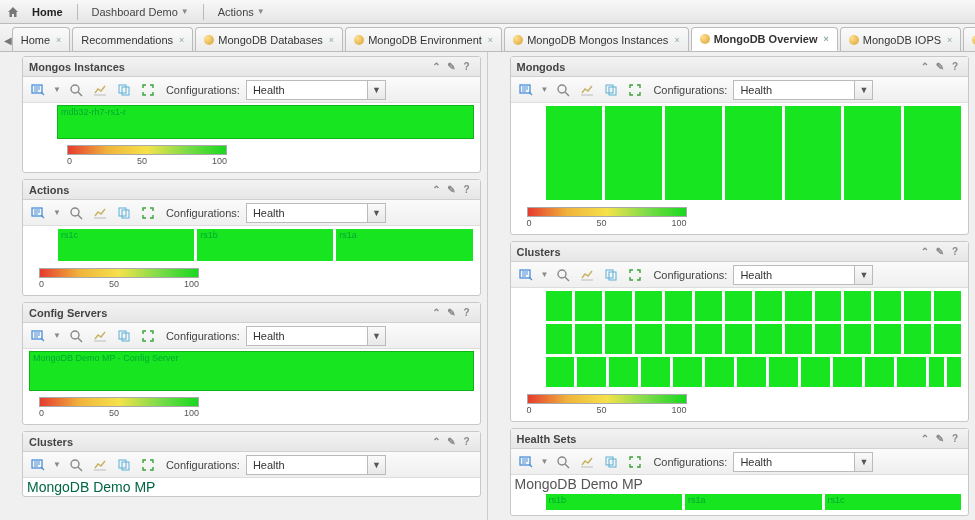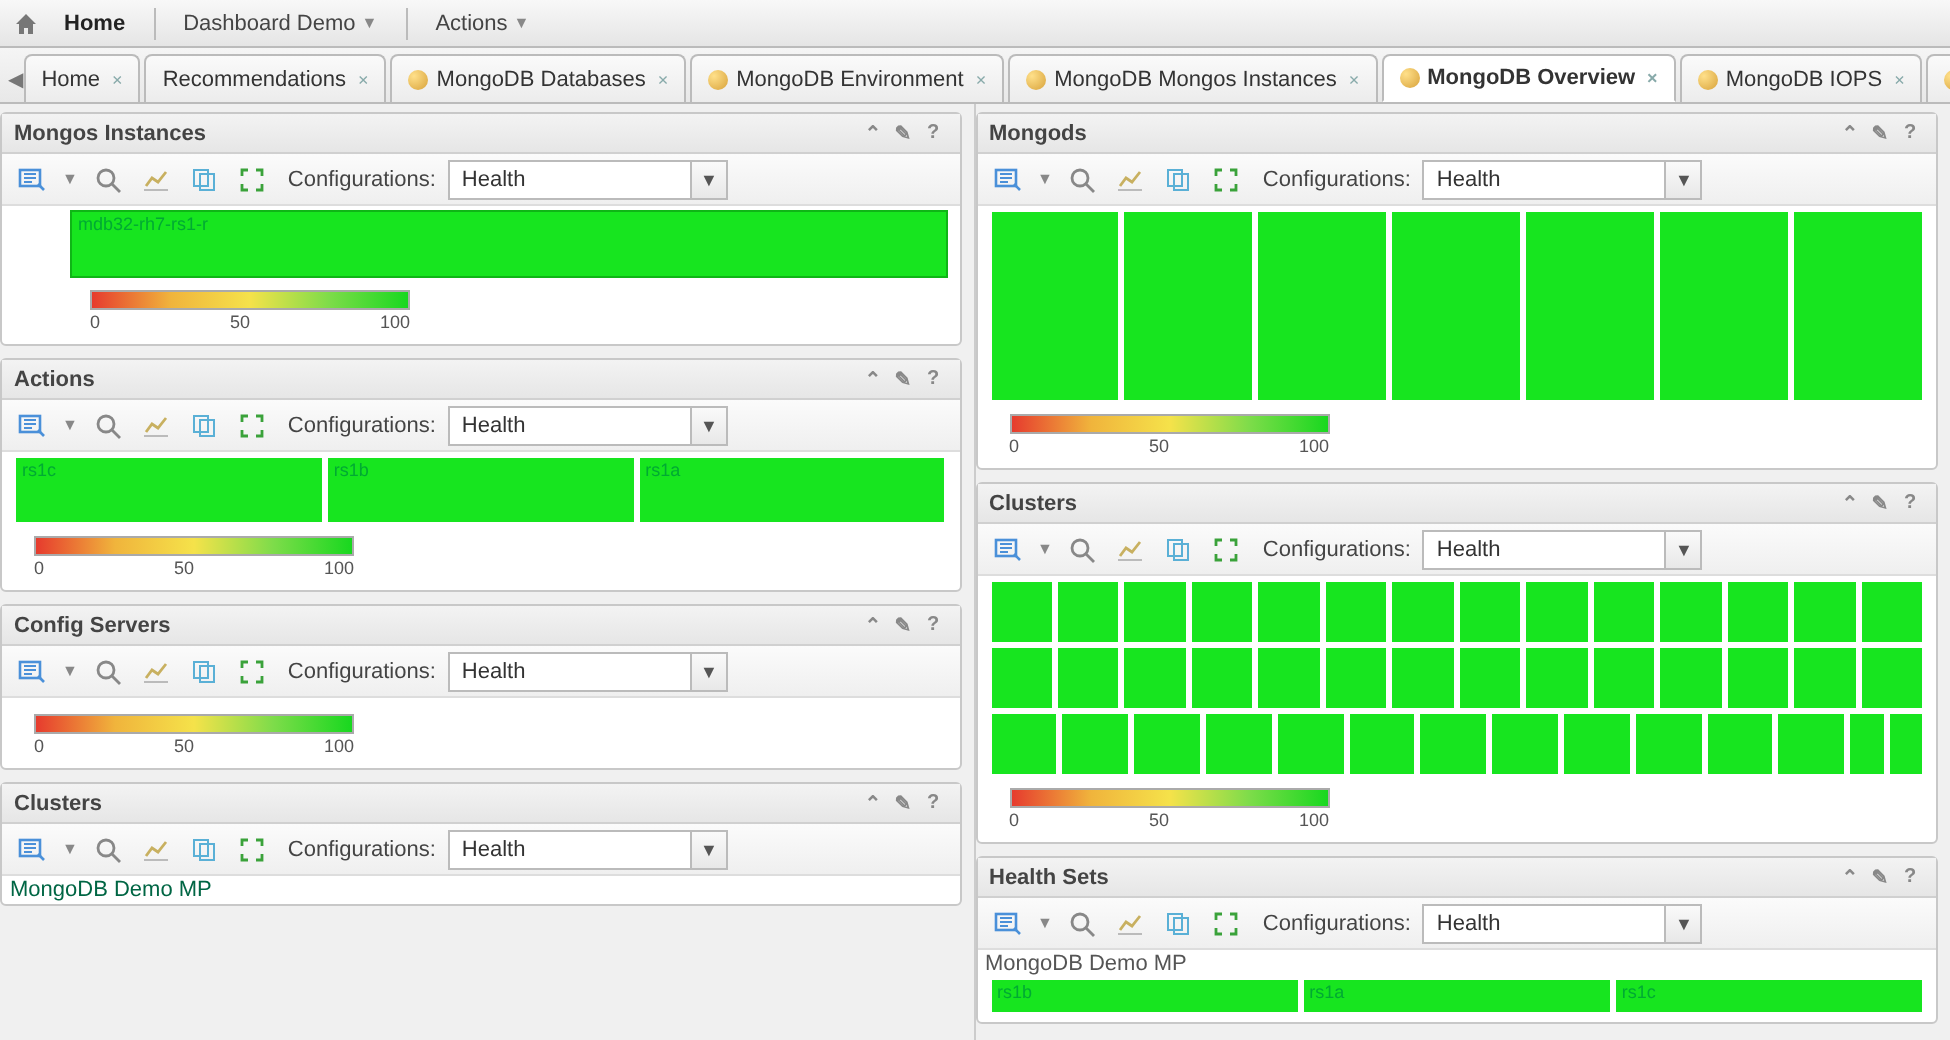--- a/index.html
+++ b/index.html
@@ -16,45 +16,45 @@
 .tabstrip .scroll-left { width:16px; height:22px; display:flex; align-items:center; justify-content:center; color:#777; cursor:pointer; font-size:10px;}
 .tab { height:24px; border:1px solid #bbb; border-bottom:none; border-radius:4px 4px 0 0; background:linear-gradient(#fafafa,#ececec); padding:0 8px; display:flex; align-items:center; gap:4px; margin-right:2px; cursor:pointer; font-size:11px; color:#333; position:relative; white-space:nowrap;}
 .tab.active { background:#fff; border-bottom:1px solid #fff; margin-bottom:-1px; font-weight:bold;}
 .tab .close { font-size:9px; color:#8aa; margin-left:2px; }
 .tab .mongo-ico { width:10px; height:10px; border-radius:50%; background: radial-gradient(circle at 30% 30%, #ffe08a, #d8a23a); display:inline-block;}
 
 .content { display:flex; height: calc(520px - 24px - 28px); }
 .col { overflow:hidden; }
 .col-left { width: 50%; border-right:1px solid #ccc; }
 .col-right { width: 50%; }
-.col-inner { padding:4px 6px 0 0; }
+.col-inner { padding:4px 6px 0 22px; }
 
 .panel { border:1px solid #c8c8c8; border-radius:3px; margin-bottom:6px; background:#fff; }
 .panel-hdr { height:20px; background:linear-gradient(#f3f3f3,#e6e6e6); border-bottom:1px solid #d0d0d0; display:flex; align-items:center; padding:0 6px; font-weight:bold; color:#444; font-size:11px;}
 .panel-hdr .spacer { flex:1; }
 .panel-hdr .ctl { width:14px; height:14px; display:inline-flex; align-items:center; justify-content:center; color:#888; font-size:10px; cursor:pointer; margin-left:1px;}
 
 .toolbar { height:26px; background:linear-gradient(#fbfbfb,#efefef); border-bottom:1px solid #ddd; display:flex; align-items:center; padding:0 6px; gap:6px; font-size:11px; color:#444;}
 .toolbar .tbtn { width:18px; height:18px; display:inline-flex; align-items:center; justify-content:center; cursor:pointer;}
 .toolbar .lbl { margin-left:3px; }
 .select { display:flex; align-items:center; border:1px solid #bbb; height:20px; background:#fff; }
 .select .val { padding:0 6px; min-width:120px; font-size:11px; color:#333;}
 .select .arrow { width:18px; height:18px; border-left:1px solid #bbb; display:flex; align-items:center; justify-content:center; font-size:9px; color:#555; cursor:pointer; background:linear-gradient(#fafafa,#e8e8e8);}
 
 .heat { background:#17e51f; border:1px solid #0fb516; position:relative; }
 .heat-label { position:absolute; top:1px; left:3px; font-size:9px; color:#0a3; }
-.heat-row { display:flex; gap:1px; }
+.heat-row { display:flex; gap:1px;margin-left:28px; }
 .heat-row .cell { flex:1; background:#17e51f; border:1px solid #fff; }
 .heat-grid { display:flex; flex-direction:column; gap:1px; }
 
 .legend { margin:6px 0 2px 10px; width:160px; }
 .legend .bar { height:10px; background:linear-gradient(to right,#e63b2e,#f0b43c,#f5e24a,#7edc4a,#18d81f); border:1px solid #aaa;}
 .legend .ticks { display:flex; justify-content:space-between; font-size:9px; color:#555; margin-top:1px;}
 
-.tiny-txt { font-size:11px; color:#064; padding:1px 4px;}
+.tiny-txt { font-size:14px; color:#064; padding:1px 4px;}
 
 svg { display:block; }
 </style>
 </head>
 <body>
 
 <div class="topbar">
   <span class="home-icon">
     <svg width="12" height="12" viewBox="0 0 12 12">
         <path d="M6 1 L11 6 L9.5 6 L9.5 11 L7 11 L7 8 L5 8 L5 11 L2.5 11 L2.5 6 L1 6 Z" fill="#777"></path>
@@ -290,20 +290,23 @@
                 <path d="M2 5V2h3M12 5V2H9M2 9v3h3M12 9v3H9" fill="none" stroke="#3aa23a" stroke-width="1.4"></path>
               </svg>
             </span>
             <span class="lbl">Configurations:</span>
             <span class="select">
               <span class="val">Health</span>
               <span class="arrow">▼</span>
             </span>
           </div>
       <div style="padding:2px 6px 4px 6px;">
+        <div class="heat" style="height:40px;">
+          <span class="heat-label">MongoDB Demo MP - Config Server</span>
+        </div>
         <div class="legend">
               <div class="bar"></div>
               <div class="ticks">
                 <span>0</span>
                 <span>50</span>
                 <span>100</span>
               </div>
             </div>
       </div>
     </div>

